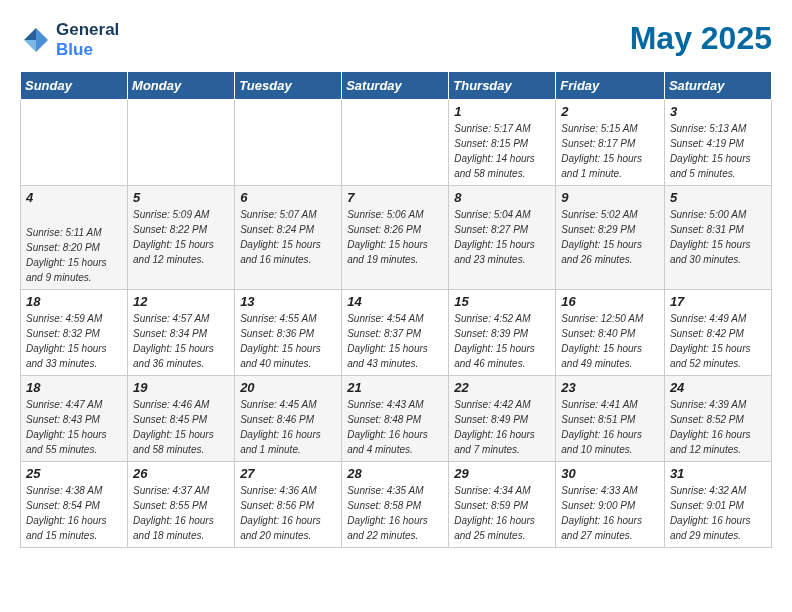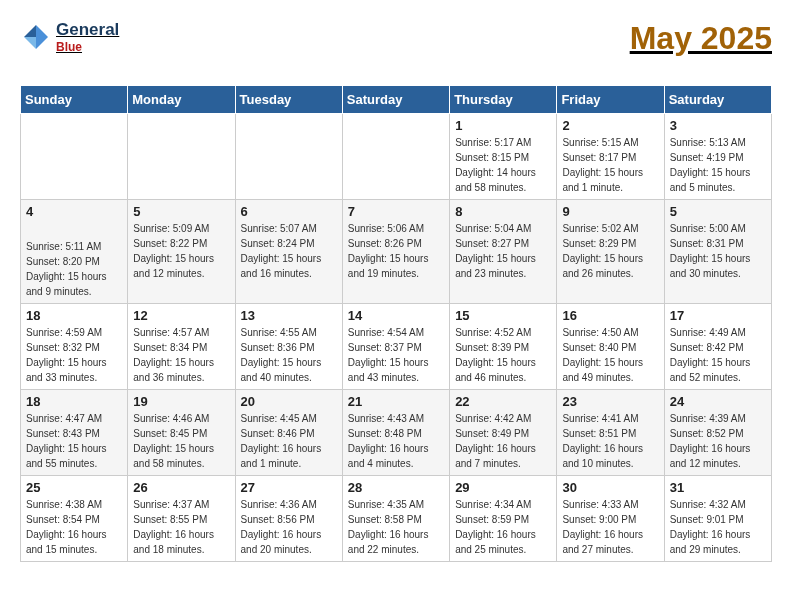--- a/index.html
+++ b/index.html
@@ -7,48 +7,48 @@
       font-family: Arial, sans-serif;
       background: #fff;
       width: 792px;
       min-height: 612px;
       padding: 20px;
     }
     .header {
       display: flex;
       justify-content: space-between;
       align-items: flex-start;
-      margin-bottom: 28px;
-      text-decoration: underline;
+      margin-bottom: 10px;
     }
     .logo {
       display: flex;
       align-items: center;
       gap: 4px;
     }
     .logo-icon {
       width: 32px;
       height: 32px;
     }
     .title-block {
       text-align: right;
     }
     .month-title {
       font-size: 32px;
       font-weight: bold;
-      color: #a16207;
+      color: #0369a1;
     }
     .location {
       font-size: 16px;
       color: #333;
     }
     table {
       width: 100%;
       border-collapse: collapse;
       font-size: 11px;
+      font-style: italic;
     }
     thead tr th {
       background: #2a6099;
       color: #fff;
       padding: 6px 4px;
       text-align: left;
       font-size: 13px;
       font-weight: bold;
       border: 1px solid #fff;
     }
@@ -86,21 +86,21 @@
   <div class="logo">
     <svg class="logo-icon" viewBox="0 0 40 40">
       <rect x="0" y="0" width="40" height="40" fill="none"></rect>
       <polygon points="20,5 35,20 20,20" fill="#4a90d9"></polygon>
       <polygon points="20,5 20,20 5,20" fill="#2a6099"></polygon>
       <polygon points="5,20 20,20 20,35" fill="#7ab8e8"></polygon>
       <polygon points="20,20 35,20 20,35" fill="#4a90d9"></polygon>
     </svg>
     <div>
       <div style="font-size:17px;font-weight:bold;color:#1a3a5c;line-height:1.2;">General</div>
-      <div style="font-size:12px;font-weight:bold;color:#b91c1c;line-height:1.2;">Blue</div>
+      <div style="font-size:17px;font-weight:bold;color:#3b82f6;line-height:1.2;">Blue</div>
     </div>
   </div>
   <div class="title-block">
     <div class="month-title">May 2025</div>
   </div>
 </div>
 
 <table>
   <thead>
     <tr>
@@ -223,21 +223,21 @@
         </td>
         <td>
           <span class="day-number">15</span>
           <div class="day-info" style="white-space: pre-line;">Sunrise: 4:52 AM
 Sunset: 8:39 PM
 Daylight: 15 hours
 and 46 minutes.</div>
         </td>
         <td>
           <span class="day-number">16</span>
-          <div class="day-info" style="white-space: pre-line;">Sunrise: 4:50 AM
+          <div class="day-info" style="white-space: pre-line;">Sunrise: 12:50 AM
 Sunset: 8:40 PM
 Daylight: 15 hours
 and 49 minutes.</div>
         </td>
         <td>
           <span class="day-number">17</span>
           <div class="day-info" style="white-space: pre-line;">Sunrise: 4:49 AM
 Sunset: 8:42 PM
 Daylight: 15 hours
 and 52 minutes.</div>

